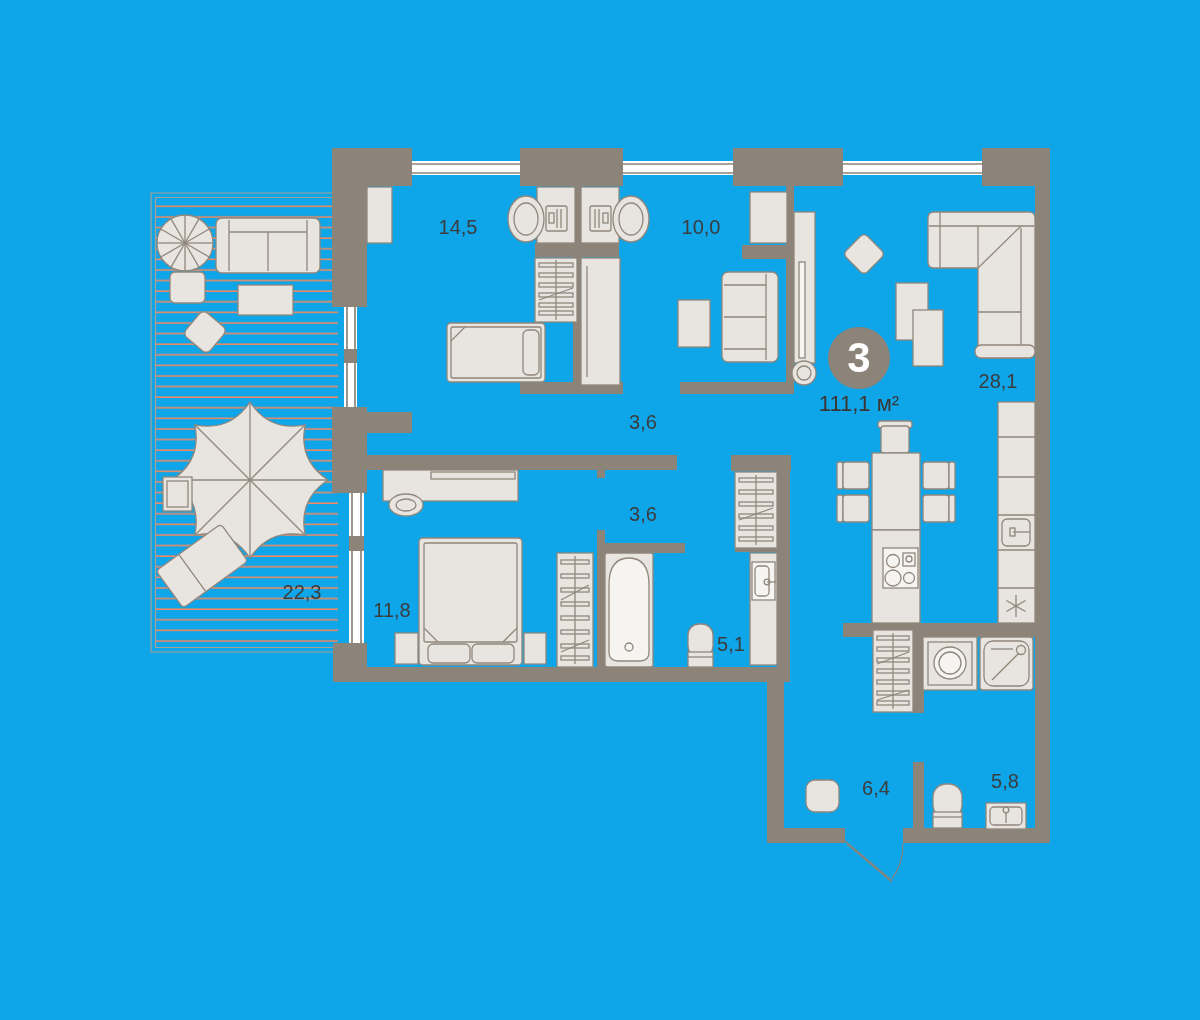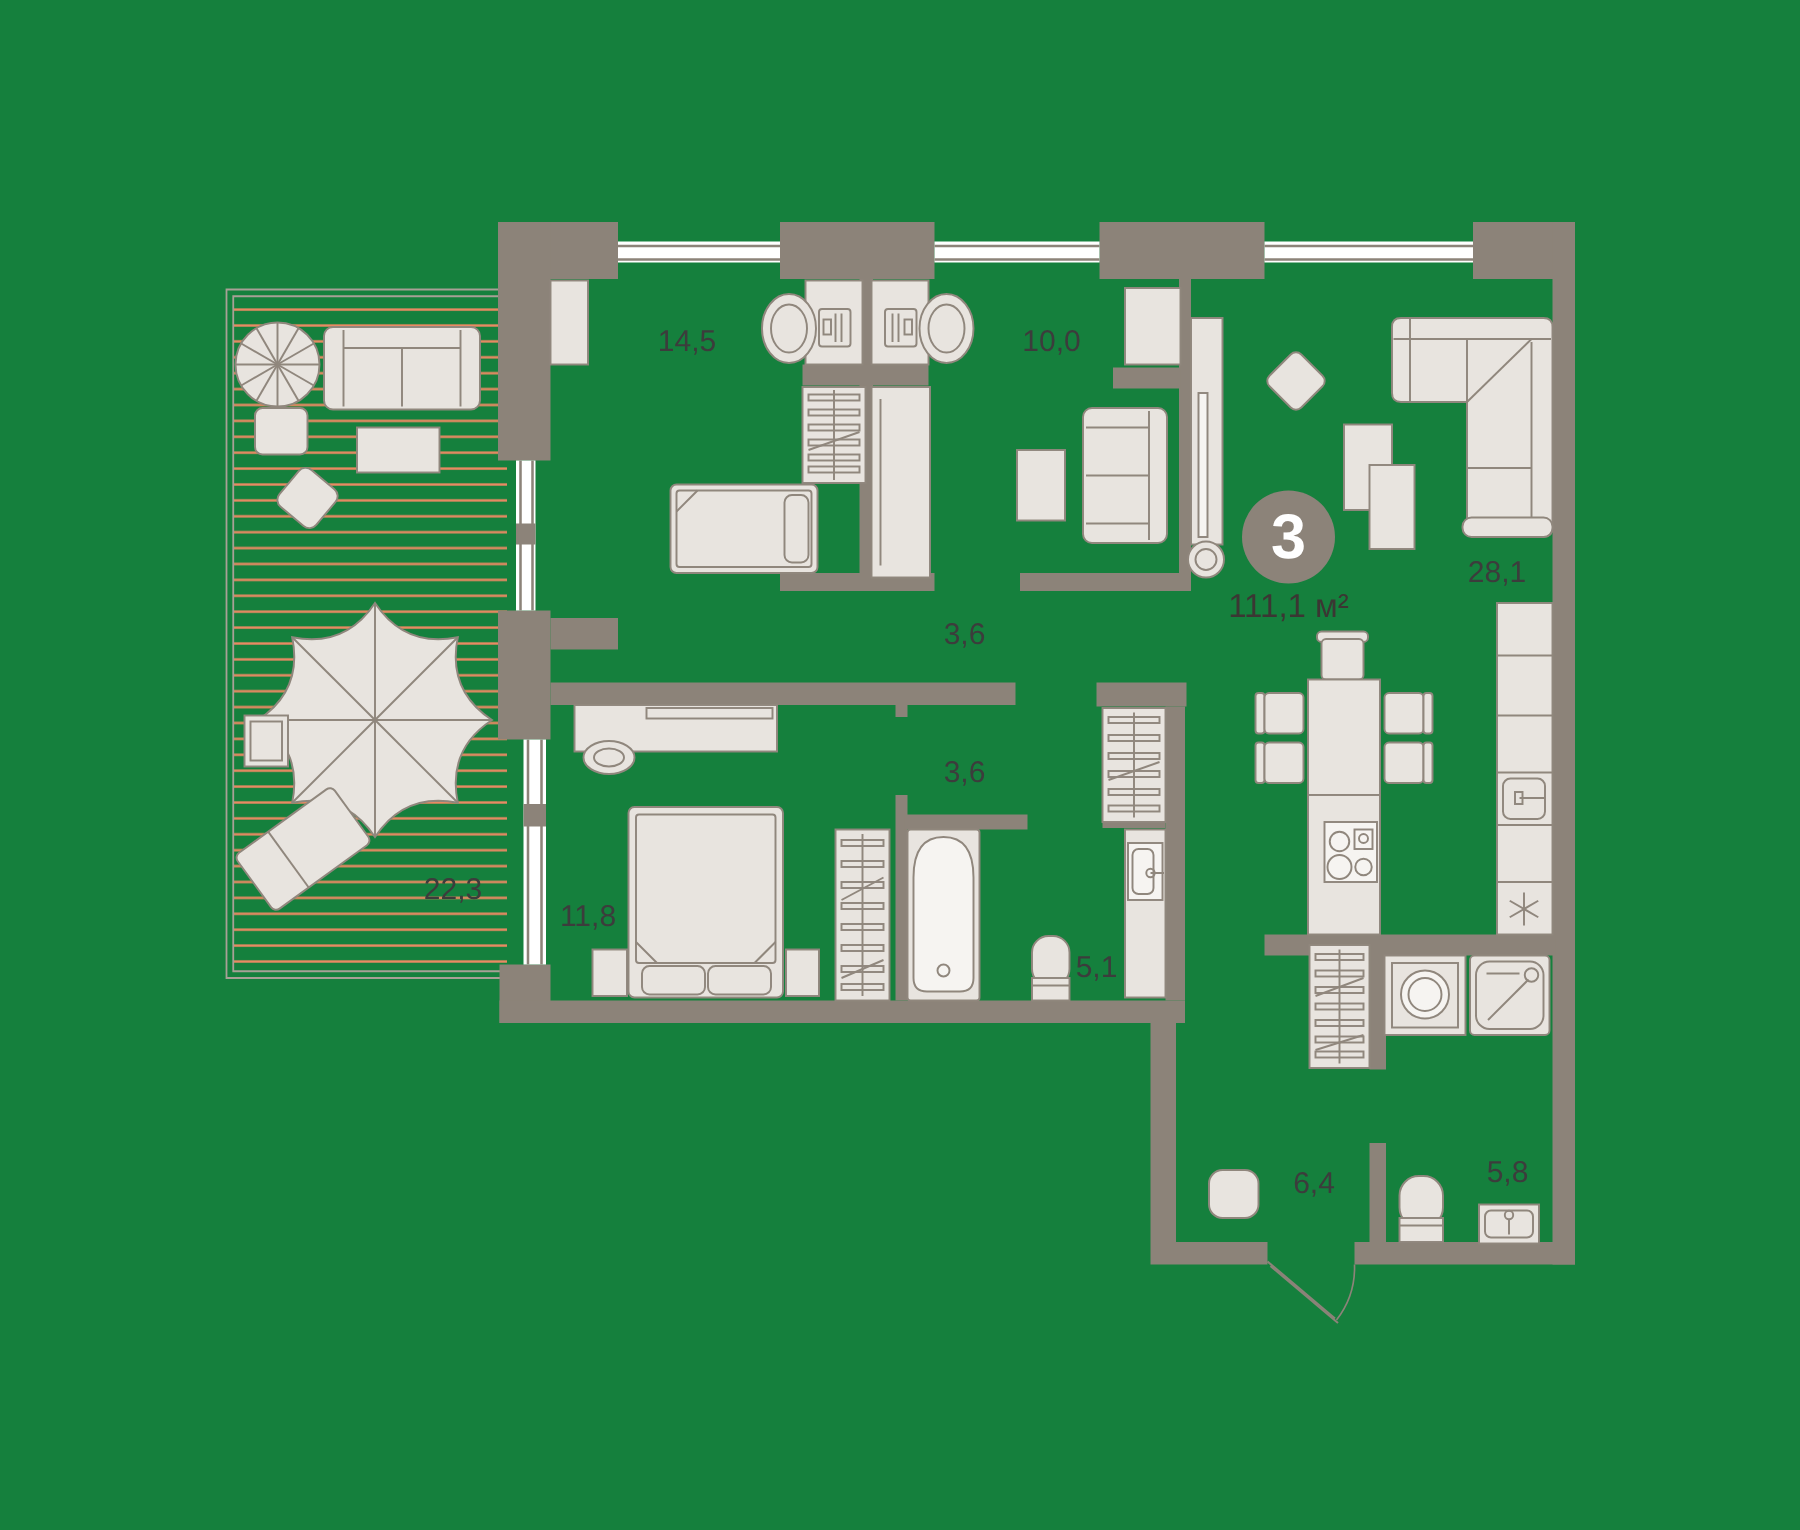--- a/index.html
+++ b/index.html
@@ -1,16 +1,16 @@
 <!DOCTYPE html>
 <html><head>
 <meta charset="utf-8">
 <style>
   html,body{margin:0;padding:0;background:#ffffff;}
-  .stage{width:1200px;height:1020px;position:relative;background:#15803d;font-family:"Liberation Sans",sans-serif;}
+  .stage{width:1200px;height:1020px;position:relative;background:#0ea5e9;font-family:"Liberation Sans",sans-serif;}
   svg{display:block;}
   .wall{fill:#8c8379;}
   .furn{fill:#e8e4df;stroke:#90877d;stroke-width:1.3;}
   .furnw{fill:#f6f4f1;stroke:#90877d;stroke-width:1.3;}
   .fline{stroke:#90877d;stroke-width:1.3;fill:none;}
   .win{stroke:#8c8379;stroke-width:1.7;}
   .tborder{stroke:#a8a096;stroke-width:1.2;fill:none;}
   .doorln{stroke:#8c8379;stroke-width:1.4;fill:none;}
   .arc{stroke:#8c8379;stroke-width:1.1;fill:none;}
   .label{font:20px "Liberation Sans",sans-serif;fill:#3c3c3c;text-anchor:middle;}

